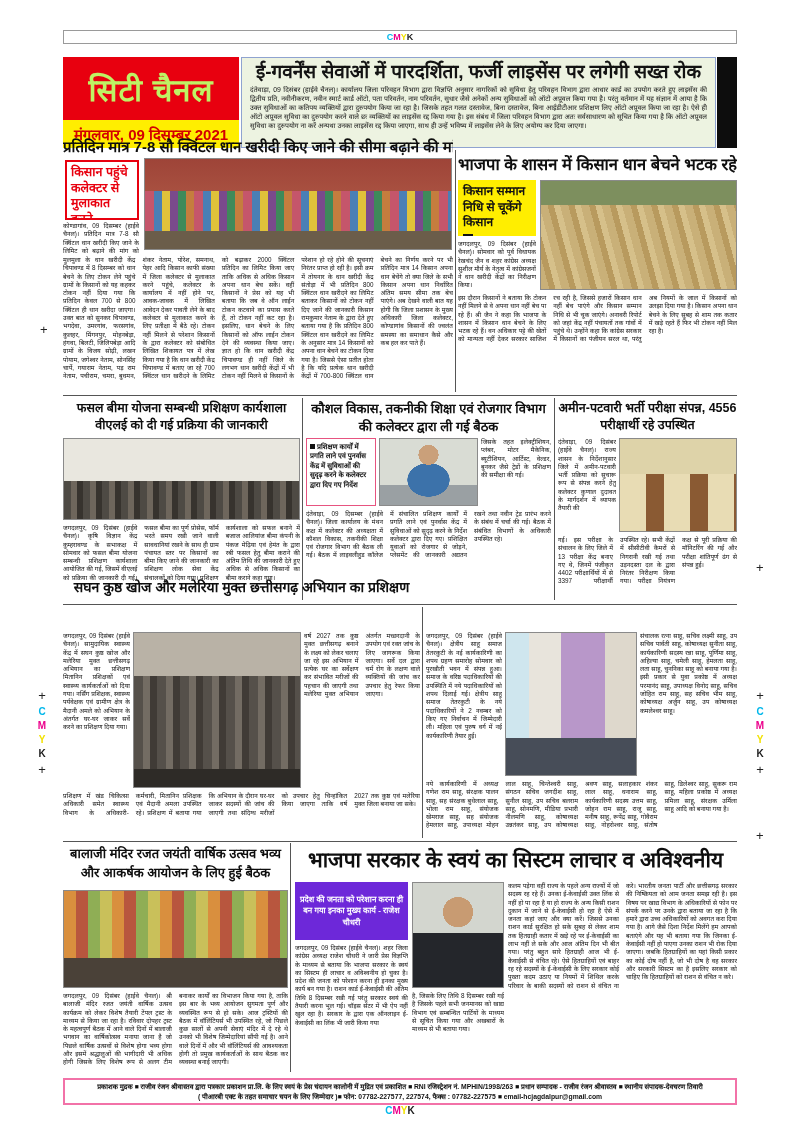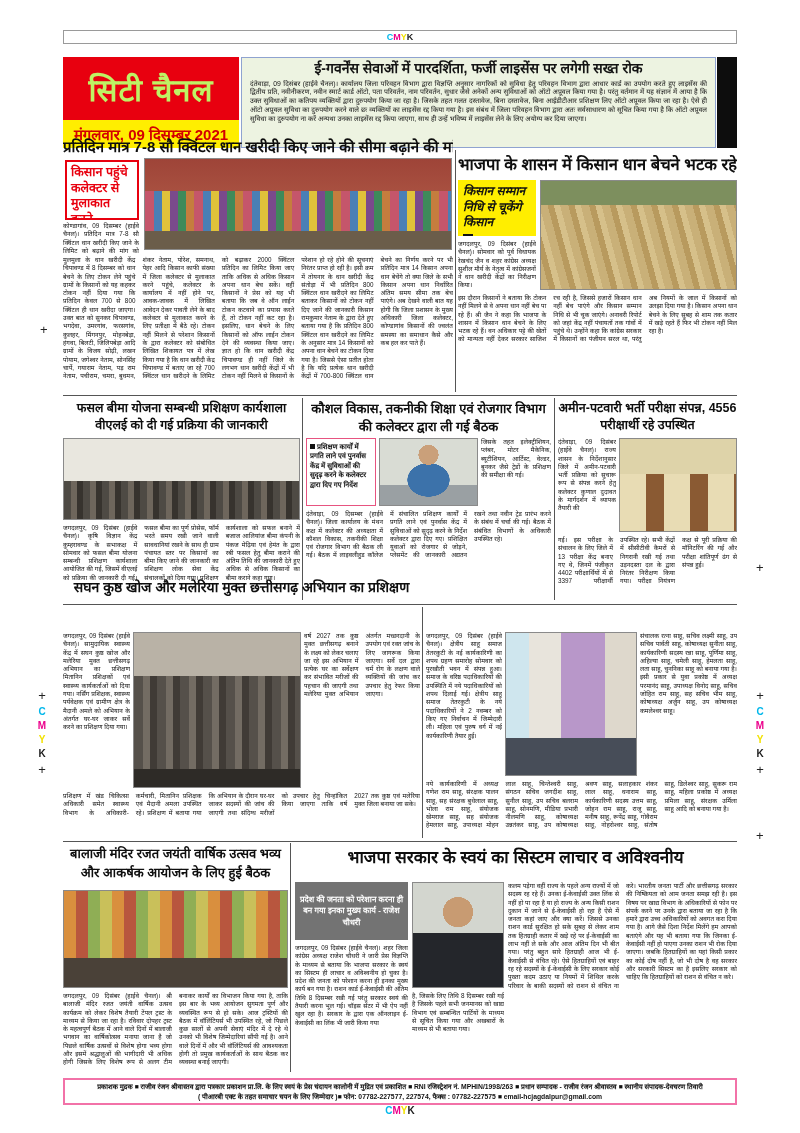--- a/index.html
+++ b/index.html
@@ -20,43 +20,43 @@
     font-weight:bold; font-size:10px; }
   .regplus { font-size:13px; color:#222; font-weight:normal; }
   
   .mast-red { left:63px; top:57px; width:176px; height:63px; background:#e8000f;
     display:flex; align-items:center; justify-content:center; }
   .mast-title { color:#bef264; font-size:31px; font-weight:bold; letter-spacing:1px; }
   .mast-date { left:63px; top:120px; width:176px; height:28px; background:#ffee00;
     display:flex; align-items:center; justify-content:center; color:#d40000; font-weight:bold; font-size:15px; }
   
   .lead-box { left:241px; top:57px; width:475px; height:91px; background:#edf3e1; border:1px solid #8fa3d0; padding:2px 8px; }
-  .lead-h { font-size:14px; font-weight:bold; text-align:center; color:#131313; line-height:1.25; }
+  .lead-h { font-size:19px; font-weight:bold; text-align:center; color:#131313; line-height:1.25; }
   .black-bar { left:717px; top:57px; width:20px; height:91px; background:#0d0d0d; }
   
   .bt { font-size:6.3px; line-height:1.32; text-align:justify; color:#141414; }
   .bt7 { font-size:6.9px; line-height:1.3; text-align:justify; color:#141414; }
   .c2 { column-count:2; column-gap:7px; } .c3 { column-count:3; column-gap:7px; }
   .c4 { column-count:4; column-gap:7px; } .c5 { column-count:5; column-gap:7px; }
   .hl { font-weight:bold; color:#0e0e0e; text-align:center; }
   .nowrap { white-space:nowrap; }
   .kicker { font-size:10.5px; font-weight:bold; text-align:center; }
   .kicker span { border-bottom:1px solid #111; padding-bottom:1px; }
   .hrule { height:1px; background:#555; }
   .vrule { width:1px; background:#555; }
   
   .redbox { border:2px solid #e8000f; padding:3px 4px 2px 4px; }
   .redbox .t { color:#e8000f; font-weight:bold; font-size:12.5px; line-height:1.25; }
   .markrow { display:flex; align-items:flex-end; gap:0; margin-top:3px; }
   .yellowbox { background:#ffee00; padding:4px 5px 2px 5px; }
-  .yellowbox .t { color:#111; font-weight:bold; font-size:12px; line-height:1.3;font-style:italic; }
+  .yellowbox .t { color:#111; font-weight:bold; font-size:12px; line-height:1.3; }
   .sq-k { width:10px; height:10px; background:#111; }
   .pinkbox { border:1.5px solid #e75480; padding:3px; font-size:7px; font-weight:bold; line-height:1.35; }
   .pinkbox .bullet { display:inline-block; width:5px; height:5px; background:#111; margin-right:2px; }
-  .blackbox { background:#737373; color:#ffffff; font-weight:bold; font-size:8px; line-height:1.45;
+  .blackbox { background:#6d28d9; color:#ffffff; font-weight:bold; font-size:8px; line-height:1.45;
     display:flex; align-items:center; justify-content:center; text-align:center; padding:3px; }
   
   .photo { border:1px solid #8a8a8a; }
   .ph-farmers { background:
     linear-gradient(180deg, #9e4438 0%, #a85040 36%, rgba(0,0,0,0) 36%),
     linear-gradient(180deg, rgba(0,0,0,0) 0 80%, #6b5d4a 80%),
     repeating-linear-gradient(90deg, #c5566b 0 9px, #4a7fb5 9px 17px, #e0c23a 17px 25px, #7a4a8c 25px 33px, #3e8a5a 33px 41px, #c57d3e 41px 49px); }
   .ph-paddy { background:
     linear-gradient(180deg, #7d8f5e 0 22%, rgba(0,0,0,0) 22%),
     repeating-linear-gradient(75deg, #c9b078 0 8px, #b89a5e 8px 14px, #d6c08a 14px 20px); }
@@ -195,21 +195,21 @@
   <div class="abs bt c4" style="left:426px; top:780px; width:311px; height:56px;">नये कार्यकारिणी में अध्यक्ष गणेश राम साहू, संरक्षक पालन साहू, सह संरक्षक बुधेलाल साहू, भोला राम साहू, संयोजक खेमराज साहू, सह संयोजक हेमलाल साहू, उपाध्यक्ष मोहन लाल साहू, चिन्तेश्वरी साहू, संगठन सचिव जगदीश साहू, सुनील साहू, उप सचिव बलराम साहू, सोनमणि, मीडिया प्रभारी नीलमणि साहू, कोषाध्यक्ष उन्नतंकर साहू, उप कोषाध्यक्ष श्रवण साहू, सलाहकार शंकर लाल साहू, धनाराम साहू, कार्यकारिणी सदस्य उत्तम साहू, जोहन राम साहू, राजू साहू, मनीष साहू, रूपेंद्र साहू, गोवैराम साहू, नोहरोश्वर साहू, संतोष साहू, डिलेश्वर साहू, सुकरू राम साहू, महिला प्रकोष्ठ में अध्यक्ष प्रमिला साहू, संरक्षक उर्मिला साहू आदि को बनाया गया है।</div>
 
   <div class="abs hrule" style="left:63px; top:841px; width:674px;"></div>
 
   <div class="abs hl" style="left:63px; top:845px; width:225px; height:42px; font-size:13px; line-height:1.45;">बालाजी मंदिर रजत जयंती वार्षिक उत्सव भव्य और आकर्षक आयोजन के लिए हुई बैठक</div>
   <div class="abs photo ph-temple" style="left:63px; top:890px; width:225px; height:98px;"></div>
   <div class="abs bt c2" style="left:63px; top:992px; width:225px; height:80px;">जगदलपुर, 09 दिसंबर (हाईवे चैनल)। श्री बालाजी मंदिर रजत जयंती वार्षिक उत्सव कार्यक्रम को लेकर विशेष तैयारी टेंपल ट्रस्ट के माध्यम से किया जा रहा है। रविवार दोपहर ट्रस्ट के महत्वपूर्ण बैठक में आने वाले दिनों में बालाजी भगवान का वार्षिकोत्सव मनाया जाना है जो पिछले वार्षिक उत्सवों से विशेष होगा भव्य होगा और इसमें श्रद्धालुओं की भागीदारी भी अधिक होगी जिसके लिए विशेष रूप से अलग टीम बनाकर कार्यों का विभाजन किया गया है, ताकि इस बार के भव्य आयोजन सुगमता पूर्ण और व्यवस्थित रूप से हो सके। आज ट्रस्टियों की बैठक में वॉलिंटियर्स भी उपस्थित रहे, जो पिछले कुछ सालों से अपनी सेवाएं मंदिर में दे रहे थे उनको भी विशेष जिम्मेदारियां सौंपी गई है। आने वाले दिनों में और भी वॉलिंटियर्स की आवश्यकता होगी तो प्रमुख कार्यकर्ताओं के साथ बैठक कर व्यवस्था बनाई जाएगी।</div>
 
   <div class="abs vrule" style="left:290px; top:843px; height:229px;"></div>
 
-  <div class="abs hl nowrap" style="left:294px; top:845px; width:443px; height:32px; font-size:17px;">भाजपा सरकार के स्वयं का सिस्टम लाचार व अविश्वनीय</div>
+  <div class="abs hl nowrap" style="left:294px; top:845px; width:443px; height:32px; font-size:21px;">भाजपा सरकार के स्वयं का सिस्टम लाचार व अविश्वनीय</div>
   <div class="abs blackbox" style="left:295px; top:882px; width:113px; height:58px;">प्रदेश की जनता को परेशान करना ही बन गया इनका मुख्य कार्य - राजेश चौधरी</div>
   <div class="abs photo ph-portrait" style="left:412px; top:882px; width:92px; height:106px;"></div>
   <div class="abs bt c2" style="left:508px; top:882px; width:229px; height:190px;">कलम पड़ेगा वहीं राज्य के पहले अन्य राज्यों में जो सदस्य रह रहे हैं। उनका ई-केवाईसी उक्त लिंक से नहीं हो पा रहा है या हो राज्य के अन्य किसी राशन दुकान में जाने से ई-केवाईसी हो रहा है ऐसे में जनता कहां जाए और क्या करें। जिससे उनका राशन कार्ड सुरक्षित हो सके सुबह से लेकर शाम तक हितग्राही कतार में खड़े रहे पर ई-केवाईसी का लाभ नहीं ले सके और आज अंतिम दिन भी बीत गया। परंतु बहुत सारे हितग्राही आज भी ई-केवाईसी से वंचित रहे। ऐसे हितग्राहियों एवं बाहर रह रहे सदस्यों के ई-केवाईसी के लिए सरकार कोई पुख्ता कदम उठाए या नियमों में शिथिल करके परिवार के बाकी सदस्यों को राशन से वंचित ना करे। भारतीय जनता पार्टी और छत्तीसगढ़ सरकार की निष्क्रियता को आम जनता समझ रही है। इस विषय पर खाद्य विभाग के अधिकारियों से फोन पर संपर्क करने पर उनके द्वारा बताया जा रहा है कि हमारे द्वारा उच्च अधिकारियों को अवगत करा दिया गया है। आगे जैसे दिशा निर्देश मिलेंगे हम आपको बताएंगे और यह भी बताया गया कि जिनका ई-केवाईसी नहीं हो पाएगा उनका राशन भी रोक दिया जाएगा। जबकि हितग्राहियों का यहां किसी प्रकार का कोई दोष नहीं है, जो भी दोष है वह सरकार और सरकारी सिस्टम का है इसलिए सरकार को चाहिए कि हितग्राहियों को राशन से वंचित न करे।</div>
   <div class="abs bt" style="left:295px; top:944px; width:113px; height:128px;">जगदलपुर, 09 दिसंबर (हाईवे चैनल)। शहर जिला कांग्रेस अध्यक्ष राजेश चौधरी ने जारी प्रेस विज्ञप्ति के माध्यम से बताया कि भाजपा सरकार के स्वयं का सिस्टम ही लाचार व अविश्वनीय हो चुका है। प्रदेश की जनता को परेशान करना ही इनका मुख्य कार्य बन गया है। राशन कार्ड ई-केवाईसी की अंतिम तिथि 8 दिसम्बर रखी गई परंतु सरकार स्वयं की तैयारी करना भूल गई। चॉइस सेंटर में भी ऐप नहीं खुल रहा है। सरकार के द्वारा एक ऑनलाइन ई-केवाईसी का लिंक भी जारी किया गया</div>
   <div class="abs bt" style="left:412px; top:992px; width:92px; height:80px;">है, जिसके लिए तिथि 8 दिसम्बर रखी गई है जिसके पहले सभी जनमानस को खाद्य विभाग एवं सम्बन्धित पार्टियों के माध्यम से सूचित किया गया और अखबारों के माध्यम से भी बताया गया।</div>
 
   <div class="abs footer">
     <div class="l">प्रकाशक मुद्रक ■ राजीव रंजन श्रीवास्तव द्वारा पत्रकार प्रकाशन प्रा.लि. के लिए स्वयं के प्रेस चंदायन कालोनी में मुद्रित एवं प्रकाशित ■ RNI रजिस्ट्रेशन नं. MPHIN/1998/263 ■ प्रधान सम्पादक - राजीव रंजन श्रीवास्तव ■ स्थानीय संपादक-देवचरण तिवारी</div>
     <div class="l">( पीआरबी एक्ट के तहत समाचार चयन के लिए जिम्मेदार )■ फोन: 07782-227577, 227574, फैक्स : 07782-227575 ■ email-hcjagdalpur@gmail.com</div>
   </div>

